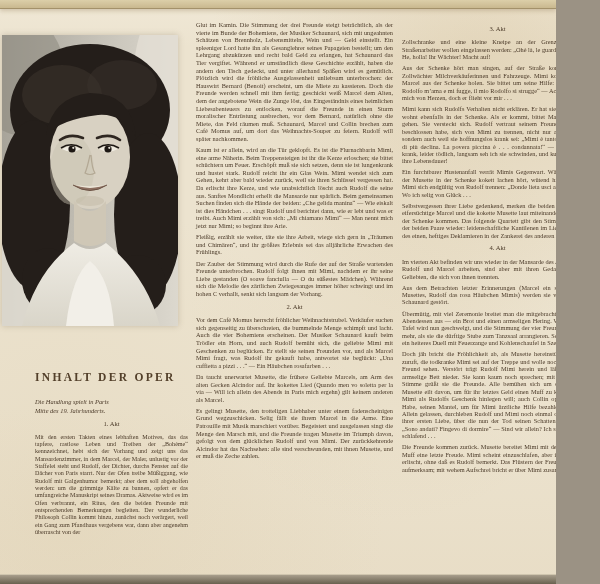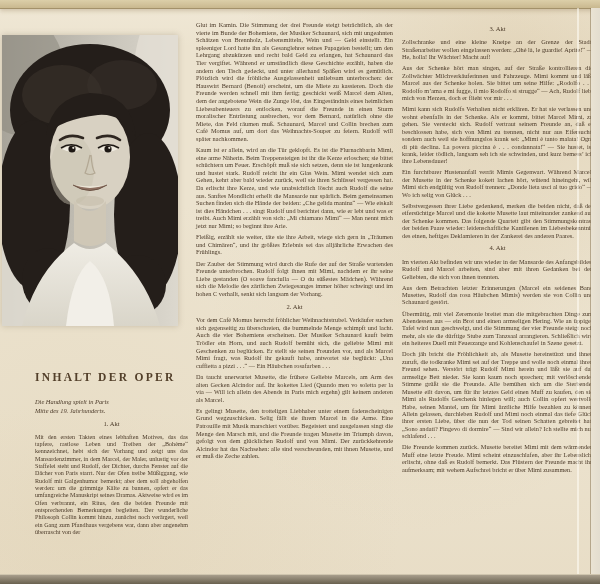--- a/index.html
+++ b/index.html
@@ -1,18 +1,18 @@
 <!DOCTYPE html>
 <html><head>
 <meta charset="utf-8">
 <style>
   html,body{margin:0;padding:0;background:#b0a globalise;}
   body{background:#9b9284;}
   .page{
-    position:relative;width:600px;height:584px;overflow:hidden;
+    position:relative;width:556px;height:584px;overflow:hidden;
     font-family:"Liberation Serif",serif;color:#4a3928;
     background:
       radial-gradient(circle at 86% 10%, rgba(193,164,112,.22), transparent 38%),
       radial-gradient(circle at 70% 55%, rgba(205,182,135,.12), transparent 40%),
       radial-gradient(circle at 12% 88%, rgba(208,188,146,.18), transparent 45%),
       linear-gradient(#f0e8d6 0%, #ece3cf 8%, #ece3cf 70%, #e8ddc6 100%);
   }
   .top-band{position:absolute;top:0;left:0;right:0;height:8px;
     background:linear-gradient(#dccfa9,#c9b88f);border-bottom:1px solid #a3916a;
     box-shadow:0 2px 4px rgba(148,126,88,.35);}

